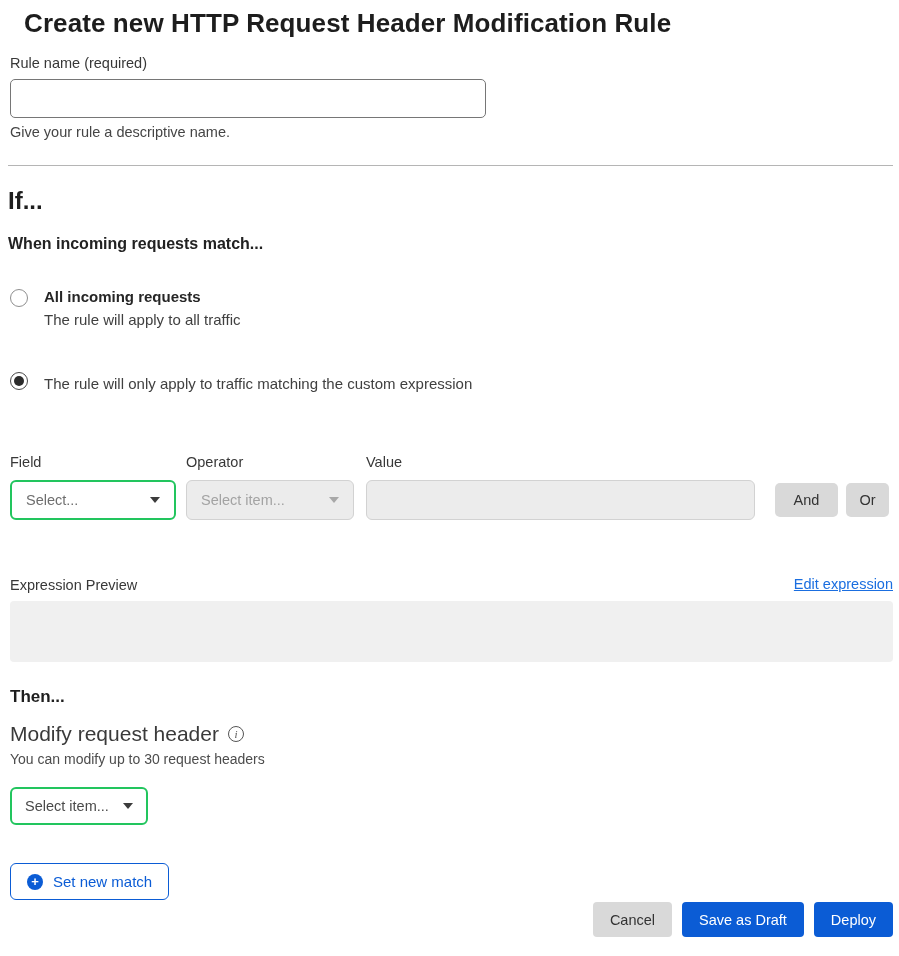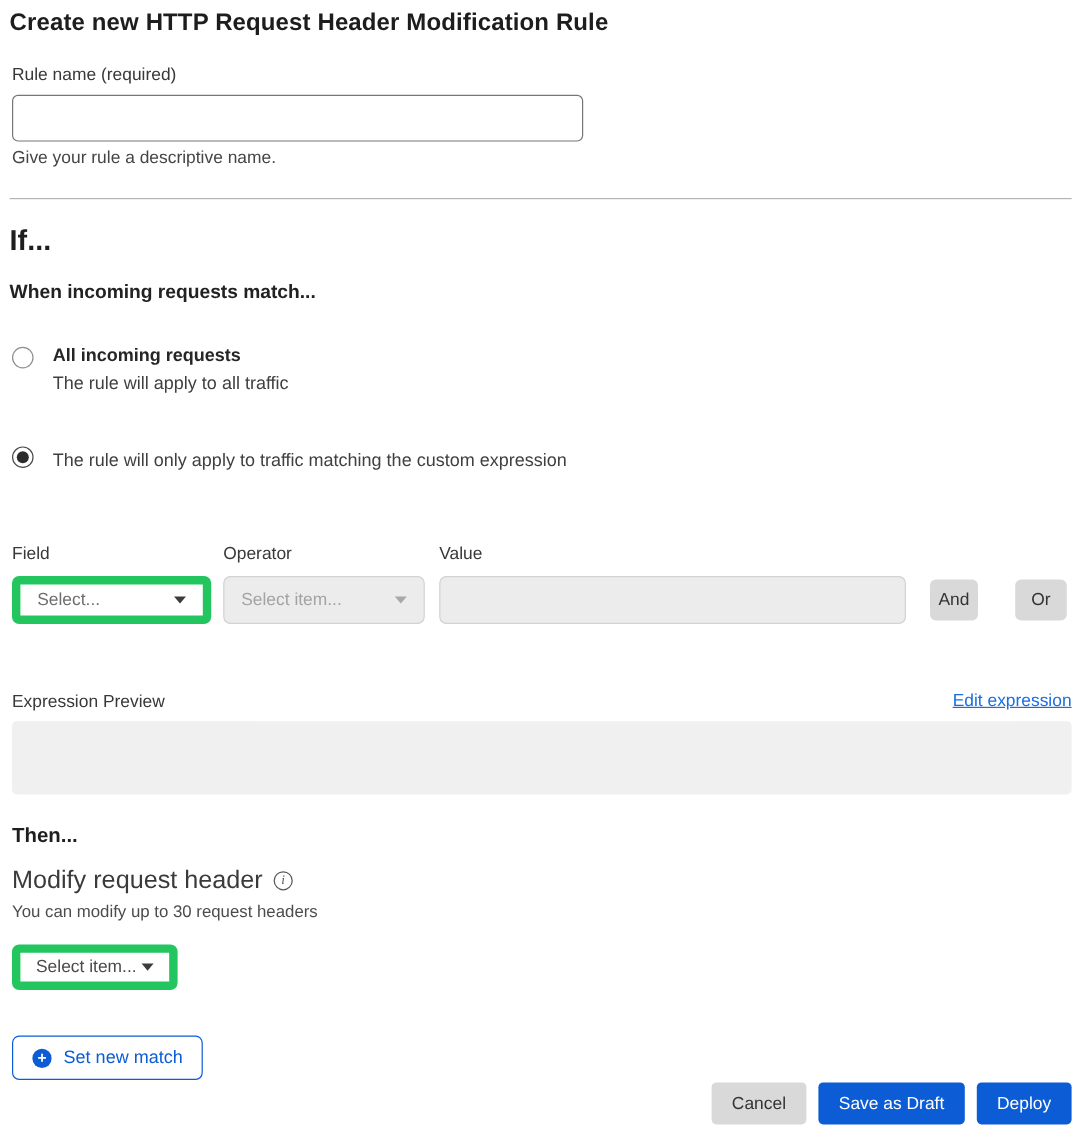--- a/index.html
+++ b/index.html
@@ -5,22 +5,22 @@
   * { margin: 0; padding: 0; box-sizing: border-box; }
   html, body { background: #ffffff; }
   body {
     width: 899px; height: 956px;
     font-family: "Liberation Sans", sans-serif;
     color: #333; position: relative; overflow: hidden;
   }
   .abs { position: absolute; }
 
   .page-title {
-    left: 8px; top: 8px;
-    font-size: 20px; font-weight: 700; color: #1d1d1d;
+    left: 24px; top: 8px;
+    font-size: 26px; font-weight: 700; color: #1d1d1d;
     letter-spacing: .1px;
   }
 
   .field-label { font-size: 14.5px; color: #383838; }
   .helper-text { font-size: 14.5px; color: #454545; }
 
   .rule-name-label { left: 10px; top: 55px; }
   .rule-name-input {
     left: 10px; top: 79px; width: 476px; height: 39px;
     border: 1px solid #767676; border-radius: 5px; background: #fff;
@@ -52,21 +52,21 @@
   .radio-desc { font-size: 15px; color: #404040; margin-top: 4px; }
 
   .builder-label-field { left: 10px; top: 454px; }
   .builder-label-operator { left: 186px; top: 454px; }
   .builder-label-value { left: 366px; top: 454px; }
 
   .select-control {
     display: flex; align-items: center; justify-content: space-between;
     border-radius: 6px; cursor: pointer; font-size: 14.5px;
   }
-  .select-enabled { background: #fff; border: 7px solid #22c55e; color: #6e6e6e; }
+  .select-enabled { background: #fff; border: 2px solid #22c55e; color: #6e6e6e; }
   .select-disabled { background: #ececec; border: 1px solid #d2d2d2; color: #a3a3a3; cursor: default; }
 
   .field-select { left: 10px; top: 480px; width: 166px; height: 40px; padding: 0 14px; }
   .operator-select { left: 186px; top: 480px; width: 168px; height: 40px; padding: 0 14px; }
   .value-input {
     left: 366px; top: 480px; width: 389px; height: 40px;
     background: #ececec; border: 1px solid #d2d2d2; border-radius: 6px;
     font-family: "Liberation Sans", sans-serif; font-size: 14px; padding: 0 12px; color: #555;
   }
   .caret-down {
@@ -74,21 +74,21 @@
     border-right: 5px solid transparent; border-top: 6px solid #3c3c3c;
   }
   .caret-gray { border-top-color: #a8a8a8; }
 
   .btn {
     font-family: "Liberation Sans", sans-serif; font-size: 14.5px;
     border: none; border-radius: 4px; cursor: pointer;
     display: inline-flex; align-items: center; justify-content: center;
   }
   .btn-gray { background: #d9d9d9; color: #333; }
-  .and-btn { left: 775px; top: 483px; width: 40px; height: 34px; border-radius: 5px; }
+  .and-btn { left: 775px; top: 483px; width: 63px; height: 34px; border-radius: 5px; }
   .or-btn  { left: 846px; top: 483px; width: 43px; height: 34px; border-radius: 5px; }
 
   .preview-label { left: 10px; top: 577px; font-size: 14.5px; color: #383838; }
   .edit-link {
     top: 576px; right: 6px; font-size: 14.5px; color: #1a6ee0;
     text-decoration: underline; cursor: pointer;
   }
   .preview-box {
     left: 10px; top: 601px; width: 883px; height: 61px;
     background: #f0f0f0; border-radius: 4px;

